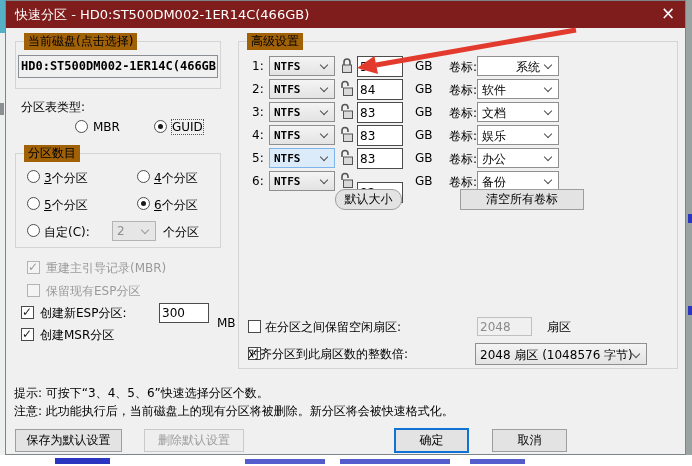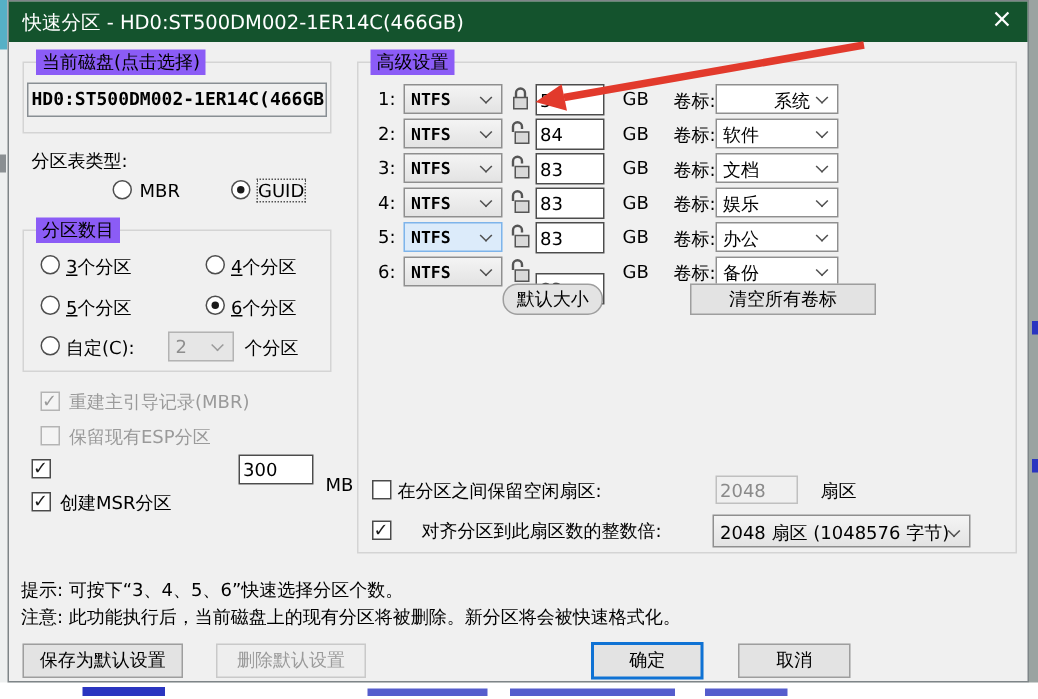--- a/index.html
+++ b/index.html
@@ -6,32 +6,32 @@
   body { font-family:"DejaVu Sans", sans-serif; font-size:12px; color:#000; }
   #stage { position:relative; width:692px; height:466px; overflow:hidden; background:#f6f6f6; }
 
   
   .underlay { position:absolute; }
   .bluemark { position:absolute; background:#2a35c0; }
 
   
   #dialog { position:absolute; left:5px; top:0; width:681px; height:455px;
             background:#f0f0f0; border:1px solid #7e8588; }
-  #titlebar { position:absolute; left:0; top:0; right:0; height:27px; background:#14532d;
+  #titlebar { position:absolute; left:0; top:0; right:0; height:27px; background:#7f1d1d;
               display:flex; align-items:center; }
   #titlebar .t { color:#ffffff; font-size:13px; padding-left:9px; white-space:nowrap; }
   #closebtn { position:absolute; right:0; top:0; width:34px; height:27px; color:#fff;
               font-size:17px; line-height:25px; text-align:center; cursor:pointer; }
 
   .label { position:absolute; white-space:nowrap; }
   .gray  { color:#9a9a9a; }
 
   
   .groupbox { position:absolute; border:1px solid #d4d4d4; }
-  .groupbox .legend { position:absolute; top:-9px; left:8px; background:#8b5cf6; padding:0 4px; white-space:nowrap; }
+  .groupbox .legend { position:absolute; top:-9px; left:8px; background:#a16207; padding:0 4px; white-space:nowrap; }
 
   
   .sunken { position:absolute; border:1px solid #898f94; background:#f0f0f0;
             font-family:"DejaVu Sans Mono", monospace; font-weight:bold; font-size:12px;
             line-height:21px; padding-left:2px; white-space:nowrap; overflow:hidden; }
   input.txt { position:absolute; border:1px solid #4c4c4c; background:#fff; font:12px "DejaVu Sans",sans-serif;
               padding:0 2px; outline:none; }
   input.txt:disabled, input.txt[data-dis] { border:1px solid #c0c0c0; background:#f0f0f0; color:#8a8a8a; }
 
   
@@ -129,20 +129,21 @@
       <span class="label" style="left:147px;top:70px;">个分区</span>
     </div>
 
     <span class="cb dis checked" style="left:21px;top:260px;"></span>
     <span class="label gray" style="left:40px;top:259px;">重建主引导记录(MBR)</span>
 
     <span class="cb dis" style="left:21px;top:283px;"></span>
     <span class="label gray" style="left:40px;top:282px;">保留现有ESP分区</span>
 
     <span class="cb checked" style="left:15px;top:305px;"></span>
+    <span class="label" style="left:34px;top:304px;">创建新ESP分区:</span>
     <input class="txt" style="left: 153px; top: 302px; width: 50px; height: 20px;" value="300">
     <span class="label" style="left:211px;top:292px;margin-top:23px;">MB</span>
 
     <span class="cb checked" style="left:15px;top:327px;"></span>
     <span class="label" style="left:34px;top:326px;">创建MSR分区</span>
 
     <div class="groupbox" style="left:232px;top:40px;width:440px;height:328px;">
       <span class="legend">高级设置</span>
 
       <span class="label" style="left:13px;top:17px;">1:</span>
@@ -231,21 +232,21 @@
 
       <div class="btn" style="left:96px;top:147px;width:67px;height:21px;border-radius:10px;">默认大小</div>
       <div class="btn" style="left:221px;top:147px;width:124px;height:21px;">清空所有卷标</div>
 
       <span class="cb" style="left:9px;top:278px;"></span>
       <span class="label" style="left:26px;top:277px;">在分区之间保留空闲扇区:</span>
       <input class="txt" data-dis="1" style="left: 238px; top: 275px; width: 55px; height: 19px;" value="2048">
       <span class="label" style="left:308px;top:277px;">扇区</span>
 
       <span class="cb checked" style="left:9px;top:305px;"></span>
-      <span class="label" style="left:42px;top:304px;">对齐分区到此扇区数的整数倍:</span>
+      <span class="label" style="left:9px;top:304px;">对齐分区到此扇区数的整数倍:</span>
       <div class="combo" style="left:236px;top:301px;width:172px;height:22px;padding-top:3px;"><span>2048 扇区 (1048576 字节)</span><span class="chev" style="top:7px;"></span></div>
     </div>
 
     <span class="label" style="left:8px;top:384px;">提示: 可按下“3、4、5、6”快速选择分区个数。</span>
     <span class="label" style="left:8px;top:402px;">注意: 此功能执行后，当前磁盘上的现有分区将被删除。新分区将会被快速格式化。</span>
 
     <div class="btn" style="left:9px;top:428px;width:107px;height:23px;">保存为默认设置</div>
     <div class="btn default" style="left:388px;top:427px;width:75px;height:25px;">确定</div>
     <div class="btn disbtn" style="left:138px;top:428px;width:100px;height:23px;">删除默认设置</div>
     <div class="btn" style="left:486px;top:428px;width:75px;height:23px;">取消</div>

